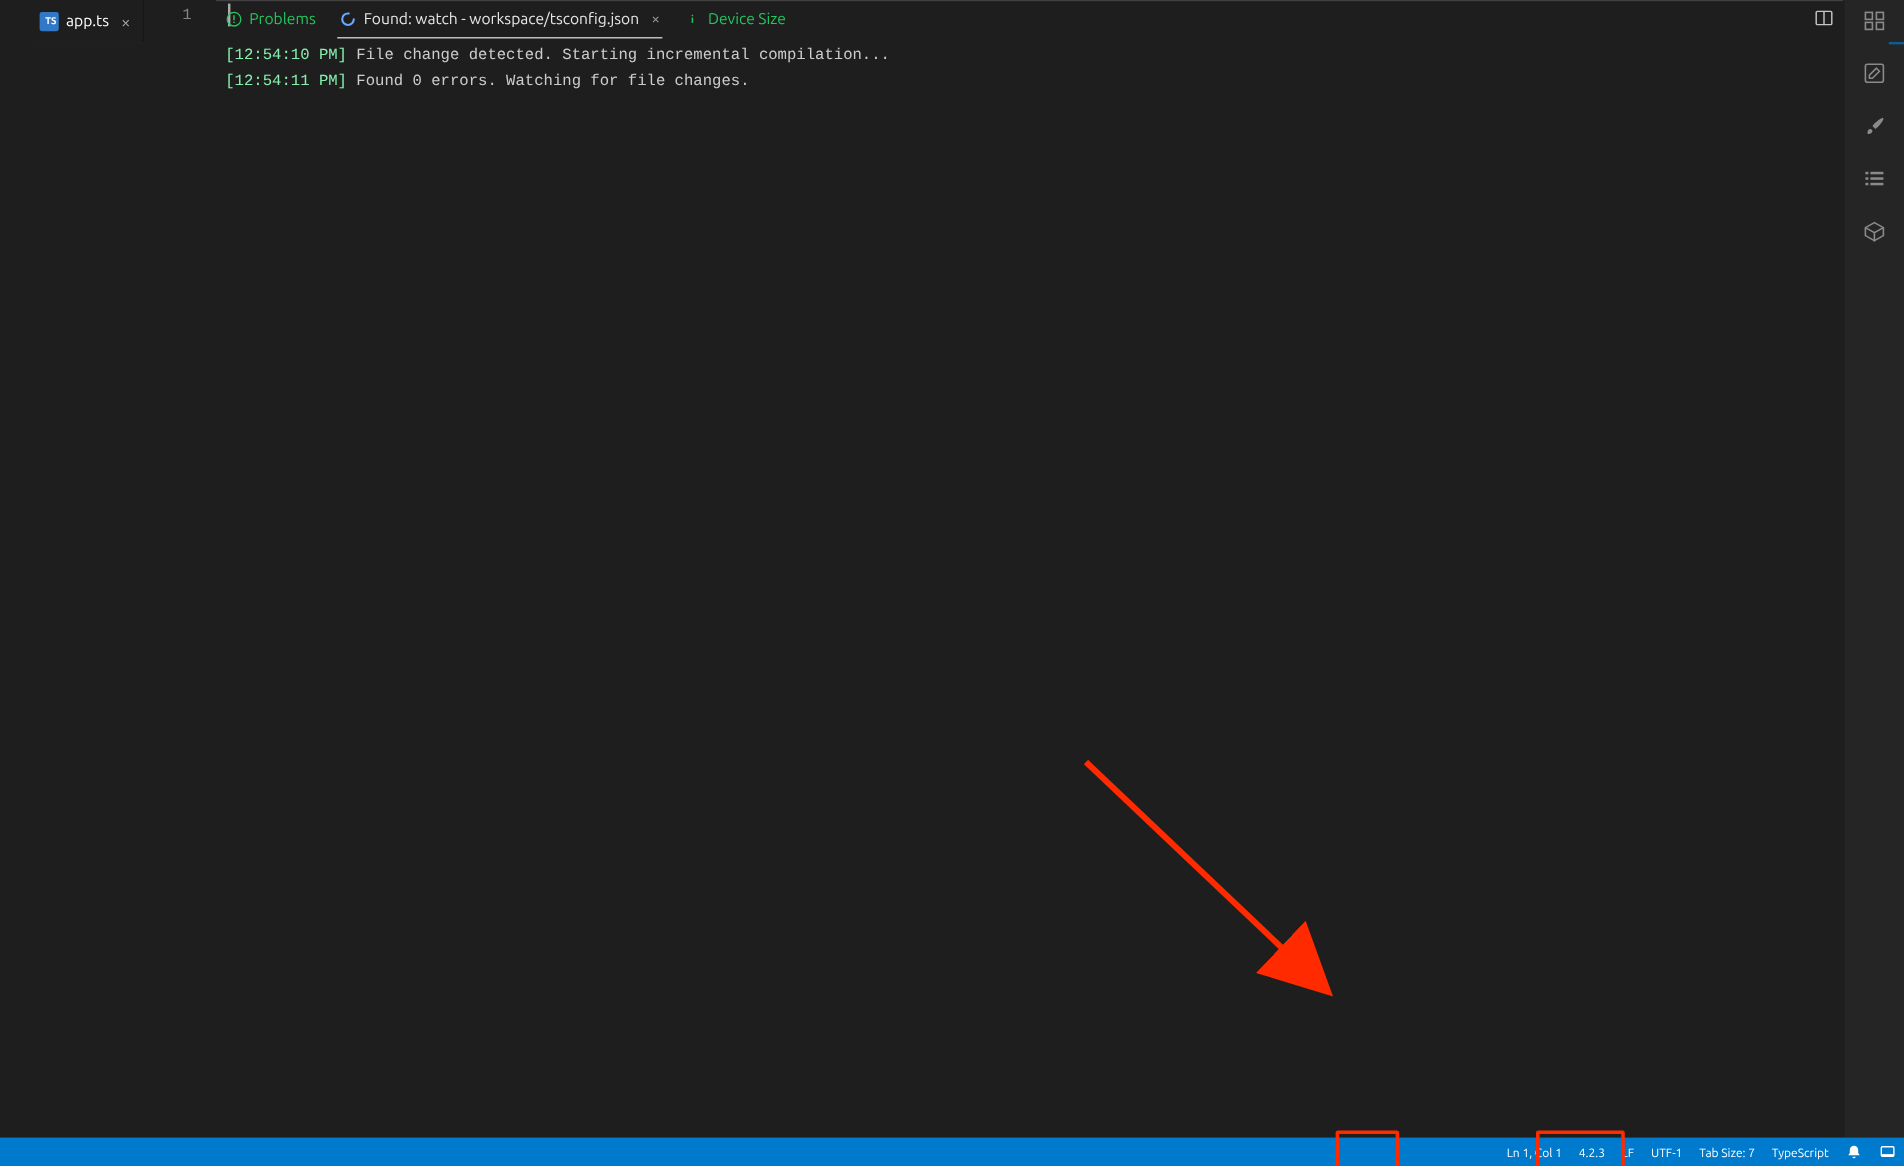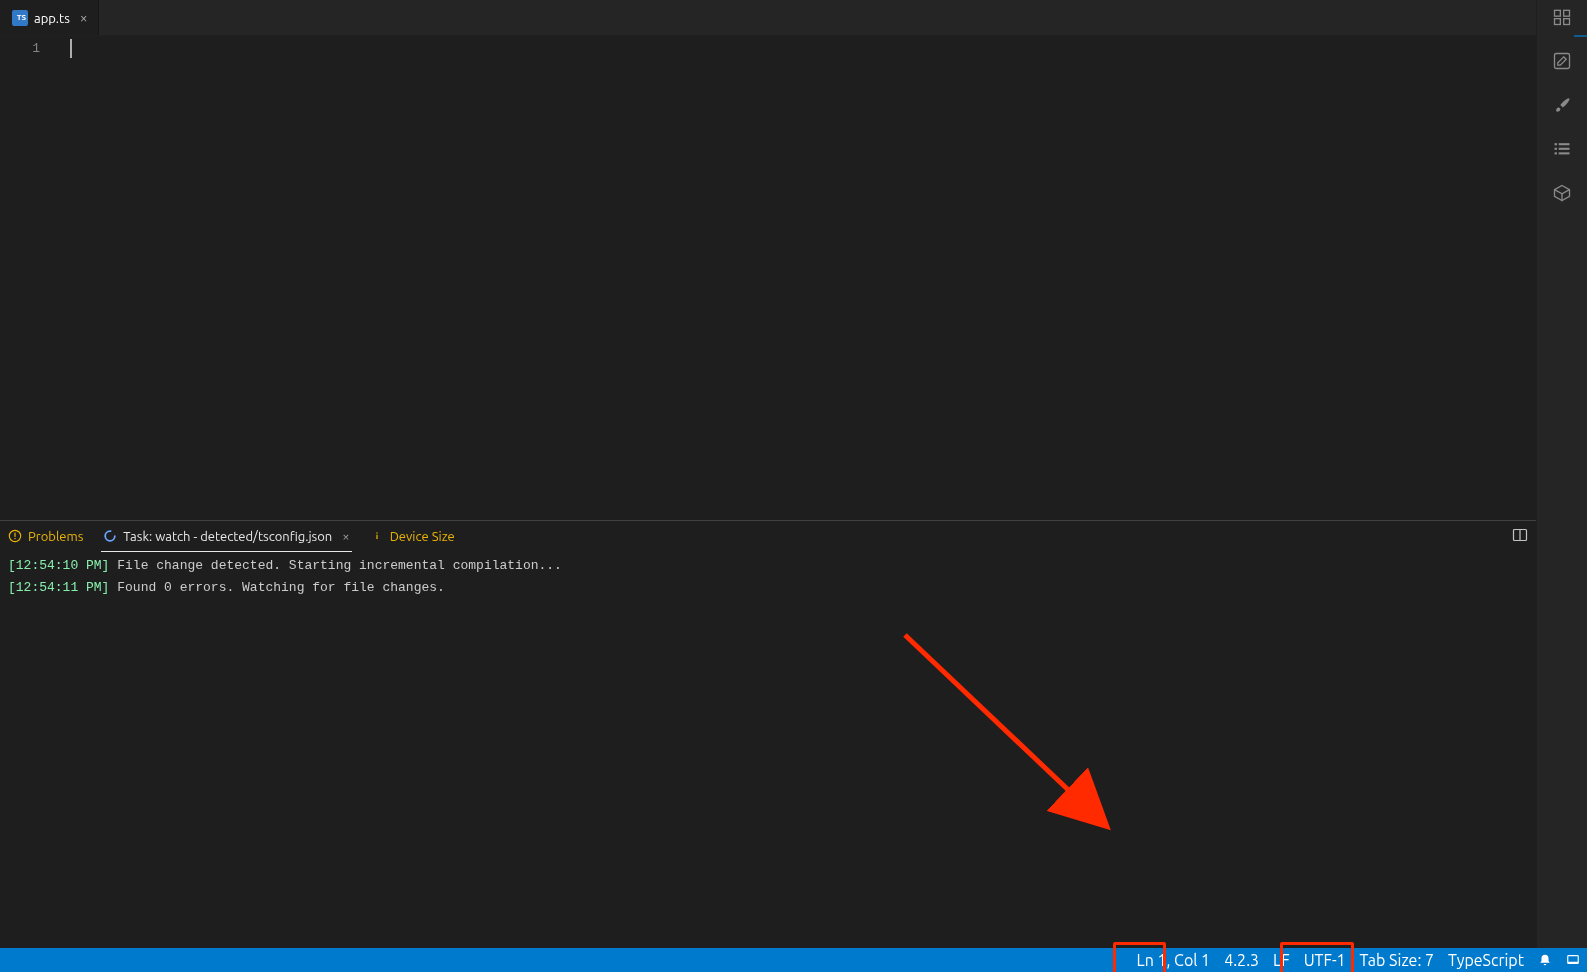--- a/index.html
+++ b/index.html
@@ -20,22 +20,23 @@
   .outer {
     position: absolute;
     inset: 0;
     display: flex;
     flex-direction: row;
   }
 
   .main-col {
     flex: 1;
     display: flex;
-    flex-direction: column;
+    flex-direction: row;
     min-width: 0;
+    padding-left: 21px;
   }
 
   .right-rail {
     width: 50px;
     background: #252526;
     border-left: 1px solid #00000030;
     display: flex;
     flex-direction: column;
     align-items: center;
     padding-top: 6px;
@@ -149,21 +150,21 @@
     align-items: center;
     padding: 0 6px;
     gap: 16px;
     font-size: 13px;
     position: relative;
   }
   .ptab {
     display: flex;
     align-items: center;
     gap: 6px;
-    color: #eab308;
+    color: #22c55e;
     padding: 0 2px;
     height: 100%;
     cursor: pointer;
   }
   .ptab.active {
     color: #e7e7e7;
     border-bottom: 1px solid #e7e7e7;
     margin-bottom: -1px;
   }
   .ptab .picon { display:flex; }
@@ -195,21 +196,21 @@
 
   
   .statusbar {
     position: absolute;
     left: 0; right: 0; bottom: 0;
     height: 24px;
     background: #007acc;
     color: #ffffff;
     display: flex;
     align-items: center;
-    font-size: 16px;
+    font-size: 10px;
     z-index: 10;
   }
   .statusbar .status-spacer { flex:1; }
   .statusbar .status-item {
     padding: 0 7px;
     height: 100%;
     display:flex;
     align-items:center;
     gap:4px;
   }
@@ -266,21 +267,21 @@
           </span>
           <span>Problems</span>
         </div>
 
         <div class="ptab active">
           <span class="picon">
             <svg viewBox="0 0 16 16">
                 <circle cx="8" cy="8" r="5.5" fill="none" stroke="#6aa6ff" stroke-width="2" stroke-dasharray="26 8" stroke-linecap="round"></circle>
               </svg>
           </span>
-          <span>Task: watch - detected/tsconfig.json</span>
+          <span>Found: watch - workspace/tsconfig.json</span>
           <span class="mini-close">×</span>
         </div>
 
         <div class="ptab">
           <span class="picon">
             <svg viewBox="0 0 16 16" fill="currentColor">
                 <rect x="7.3" y="6.5" width="1.4" height="5"></rect>
                 <rect x="7.3" y="3.8" width="1.4" height="1.4"></rect>
               </svg>
           </span>

